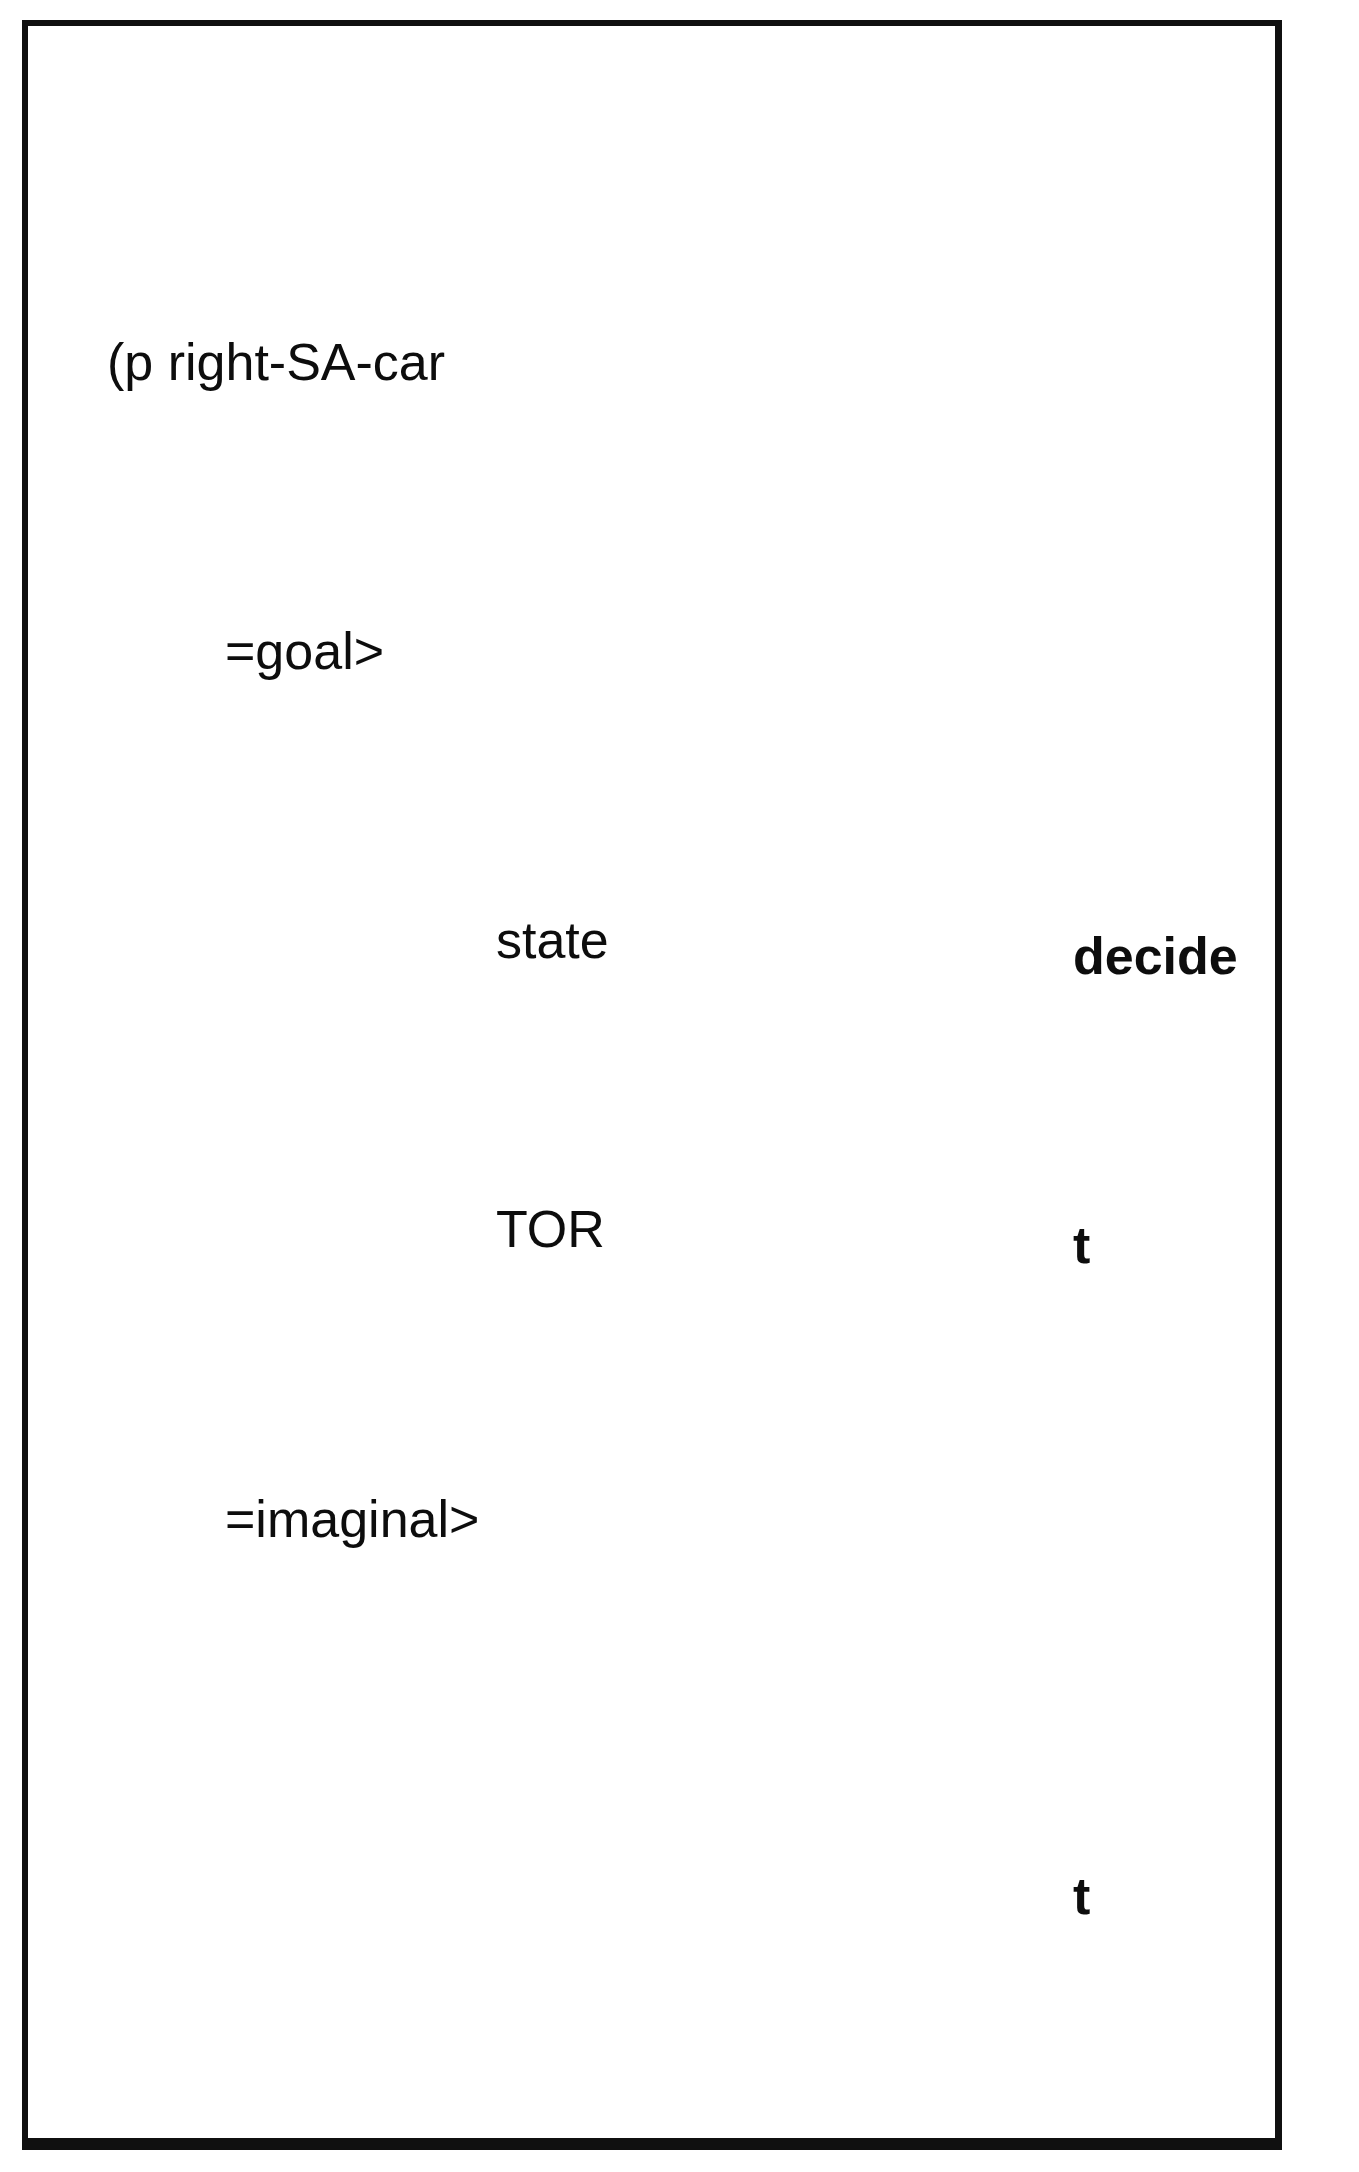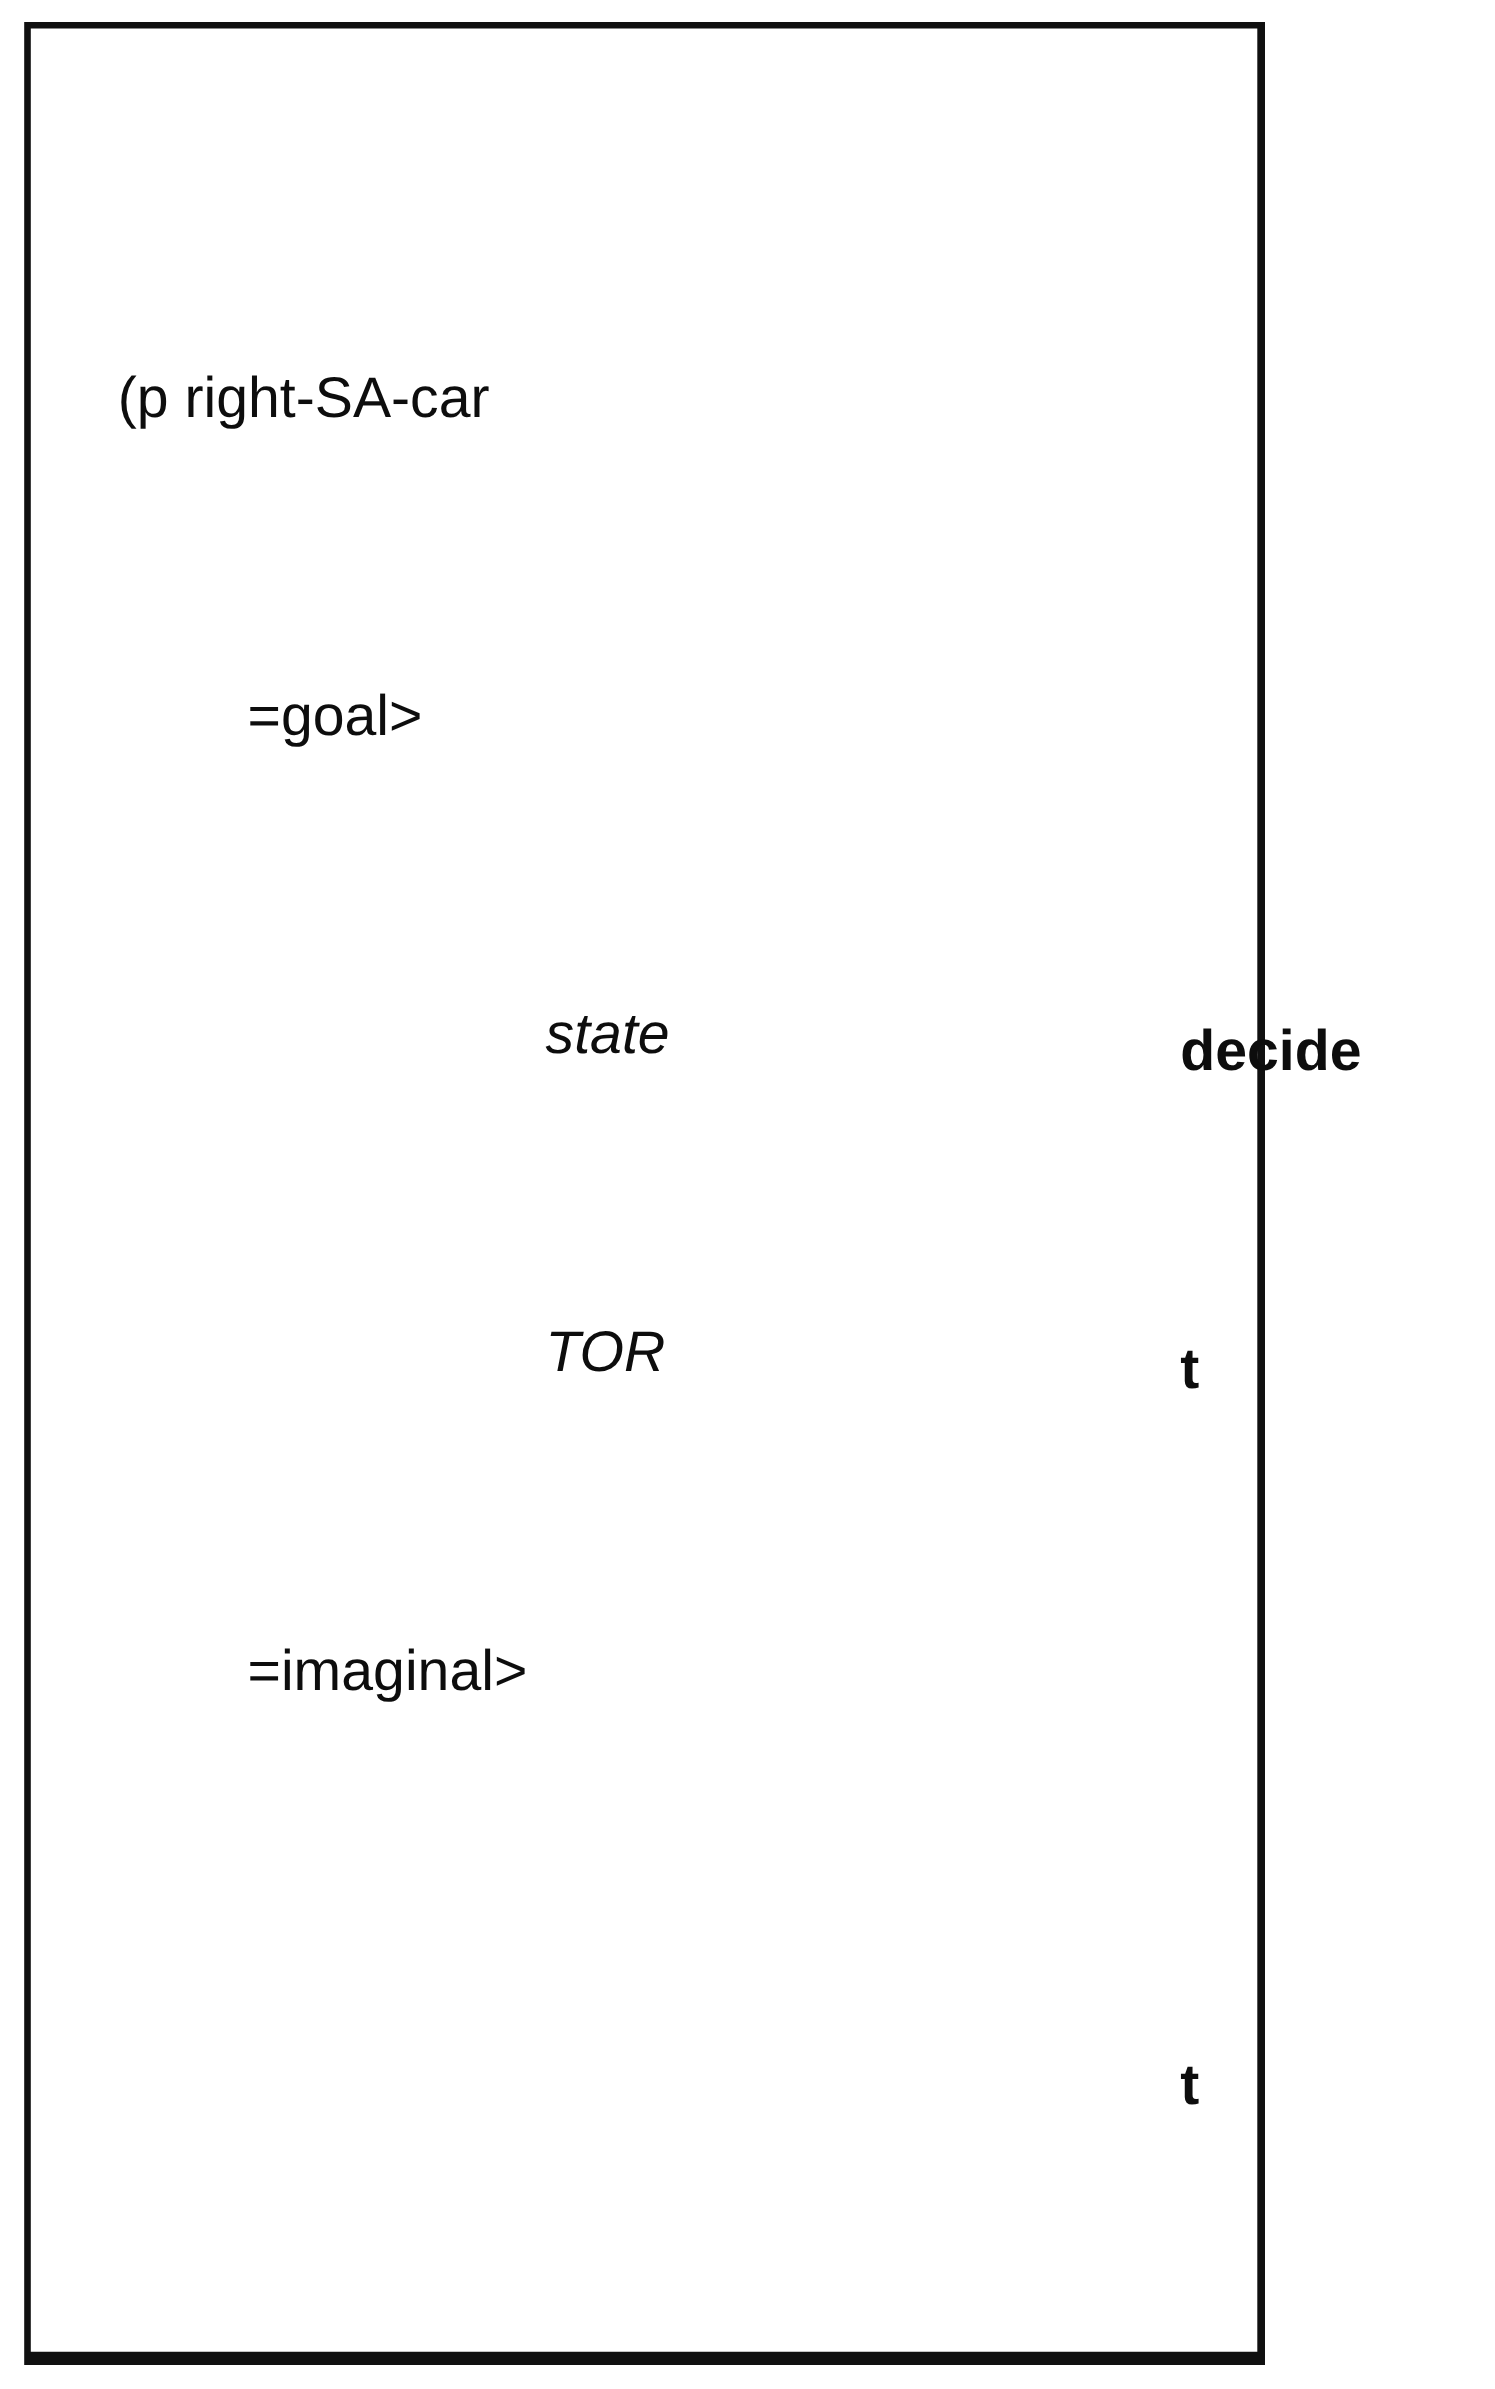--- a/index.html
+++ b/index.html
@@ -11,42 +11,42 @@
     width: 1359px;
     height: 2172px;
     position: relative;
     font-family: "Liberation Sans", sans-serif;
     color: #0d0d0d;
   }
   .frame {
     position: absolute;
     left: 22px;
     top: 20px;
-    width: 1128px;
+    width: 1260px;
     height: 2130px;
     box-sizing: border-box;
     border-style: solid;
     border-color: #101010;
     border-width: 6px 7px 12px 6px;
     background: #ffffff;
     padding: 83px 0 0 79px;
   }
   .code {
     font-size: 52px;
     line-height: 72.3px;
     white-space: pre;
   }
   .line {
     position: relative;
     height: 72.3px;
   }
   .tok { display: inline-block; }
   .lvl0 { margin-left: 0; }
   .lvl1 { margin-left: 118px; }
-  .lvl2 { margin-left: 389px; font-style: italic; }
+  .lvl2 { margin-left: 389px; }
   .val {
     position: absolute;
     left: 966px;
     top: 16px;
     font-weight: bold;
   }
 </style>
 </head>
 <body>
 

